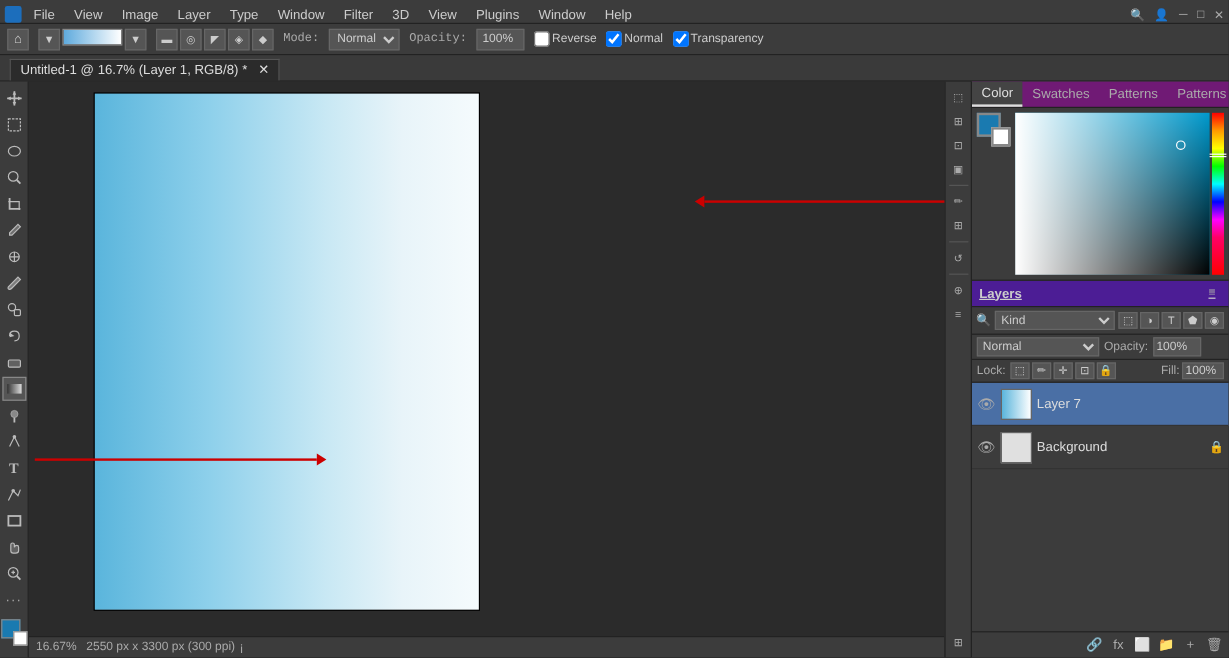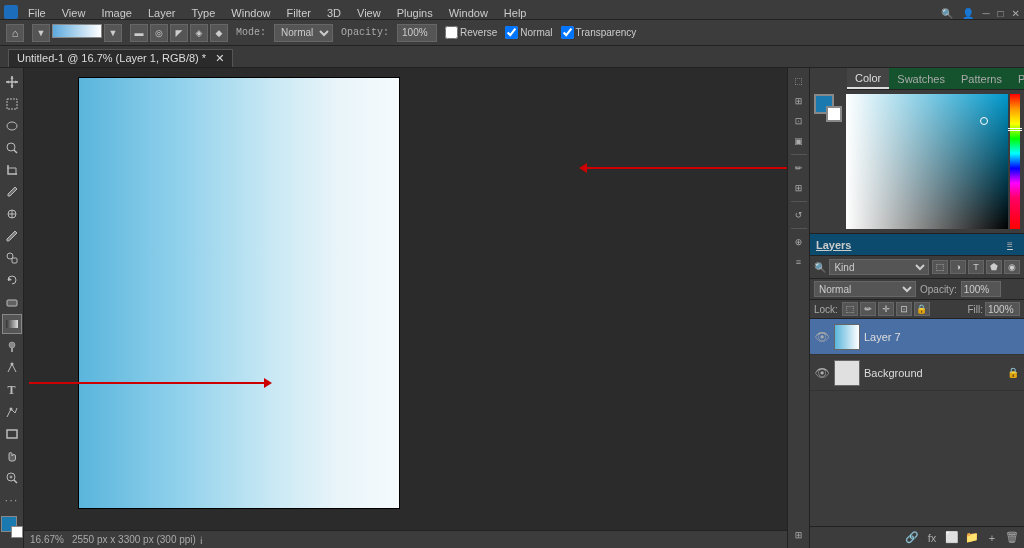--- a/index.html
+++ b/index.html
@@ -124,24 +124,23 @@
       display: flex;
       flex-direction: column;
     }
 
     
     #color-panel {
       border-bottom: 1px solid #222;
     }
     .panel-tabs {
       display: flex;
-      background: #14532d;
+      background: #701a75;
       border-bottom: 1px solid #222;
       height: 22px;
-      margin-left: 37px;
     }
     .panel-tab {
       padding: 2px 8px;
       font-size: 11px;
       color: #aaa;
       cursor: pointer;
       height: 100%;
       display: flex;
       align-items: center;
     }
@@ -210,21 +209,21 @@
     
     #layers-panel {
       flex: 1;
       display: flex;
       flex-direction: column;
       overflow: hidden;
     }
     .layers-header {
       display: flex;
       align-items: center;
-      background: #0c4a6e;
+      background: #4c1d95;
       height: 22px;
       padding: 0 6px;
       border-bottom: 1px solid #222;
       text-decoration: underline;
     }
     .layers-title { font-size: 11px; color: #ccc; font-weight: bold; flex: 1; }
     .layers-controls {
       display: flex;
       gap: 3px;
       padding: 3px 4px;

